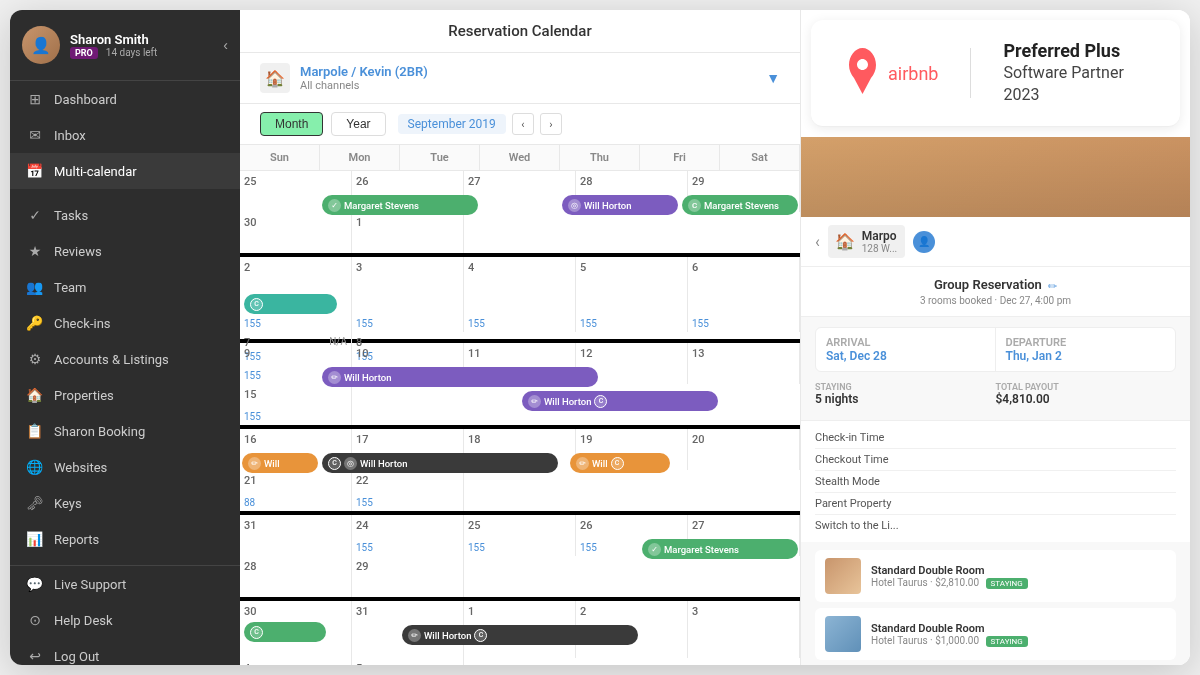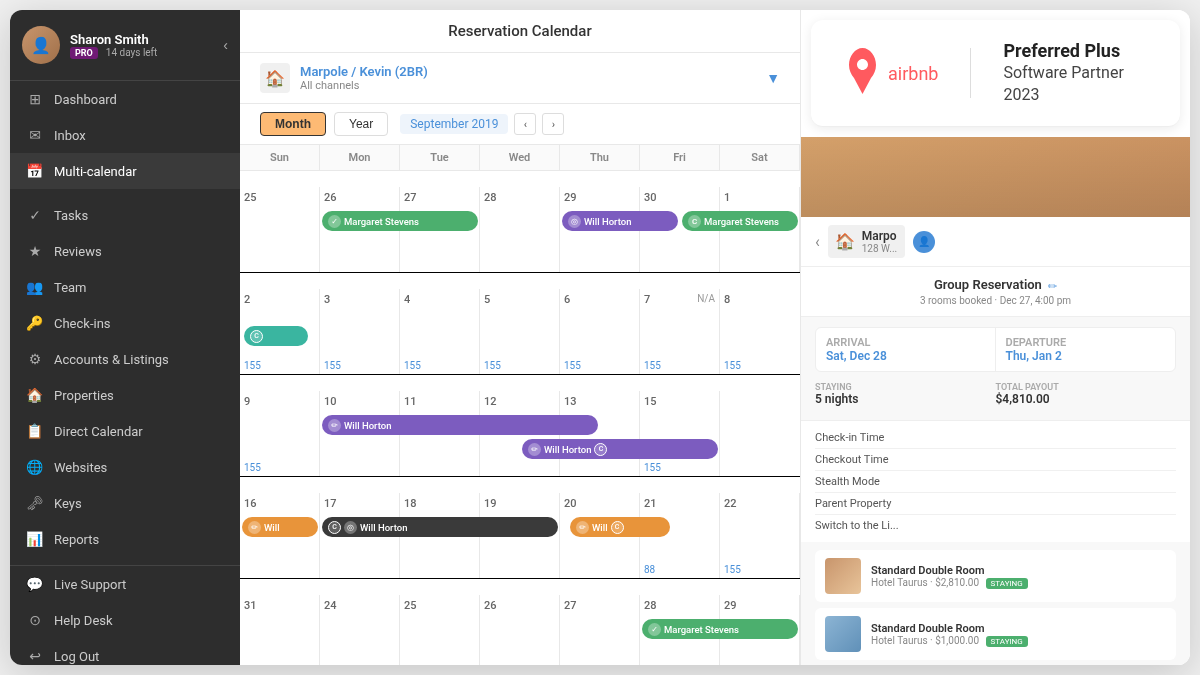--- a/index.html
+++ b/index.html
@@ -176,23 +176,23 @@
       padding: 4px 14px;
       border: 1px solid #ddd;
       border-radius: 4px;
       font-size: 12px;
       cursor: pointer;
       background: white;
       color: #333;
     }
 
     .view-btn.active {
-      background: #fdba74;
+      background: #86efac;
       border-color: #333;
-      font-weight: 700;
+      font-weight: 400;
     }
 
     .month-selector {
       display: flex;
       align-items: center;
       gap: 6px;
       margin-left: 4px;
     }
 
     .month-label {
@@ -443,25 +443,24 @@
     .prop-image-area::after {
       content: '';
       position: absolute;
       inset: 0;
       background: linear-gradient(to bottom, transparent, rgba(0,0,0,0.1));
     }
 
     
     .week-row {
       display: grid;
-      grid-template-columns: repeat(7, 1fr);
-      border-bottom: 1px solid #000000;
+      grid-template-columns: repeat(5, 1fr);
+      border-bottom: 4px solid #000000;
       position: relative;
       min-height: 90px;
-      margin-top: 16px;
     }
 
     .week-cell {
       border-right: 1px solid #e8e8e8;
       padding: 4px 4px 16px 4px;
       position: relative;
       font-size: 11px;
     }
 
     .week-cell:last-child { border-right: none; }
@@ -588,21 +587,21 @@
     <div class="nav-item">
       <span class="nav-icon">⚙</span>
       <span>Accounts &amp; Listings</span>
     </div>
     <div class="nav-item">
       <span class="nav-icon">🏠</span>
       <span>Properties</span>
     </div>
     <div class="nav-item">
       <span class="nav-icon">📋</span>
-      <span>Direct Calendar</span>
+      <span>Sharon Booking</span>
     </div>
     <div class="nav-item">
       <span class="nav-icon">🌐</span>
       <span>Websites</span>
     </div>
     <div class="nav-item">
       <span class="nav-icon">🗝</span>
       <span>Keys</span>
     </div>
     <div class="nav-item">

